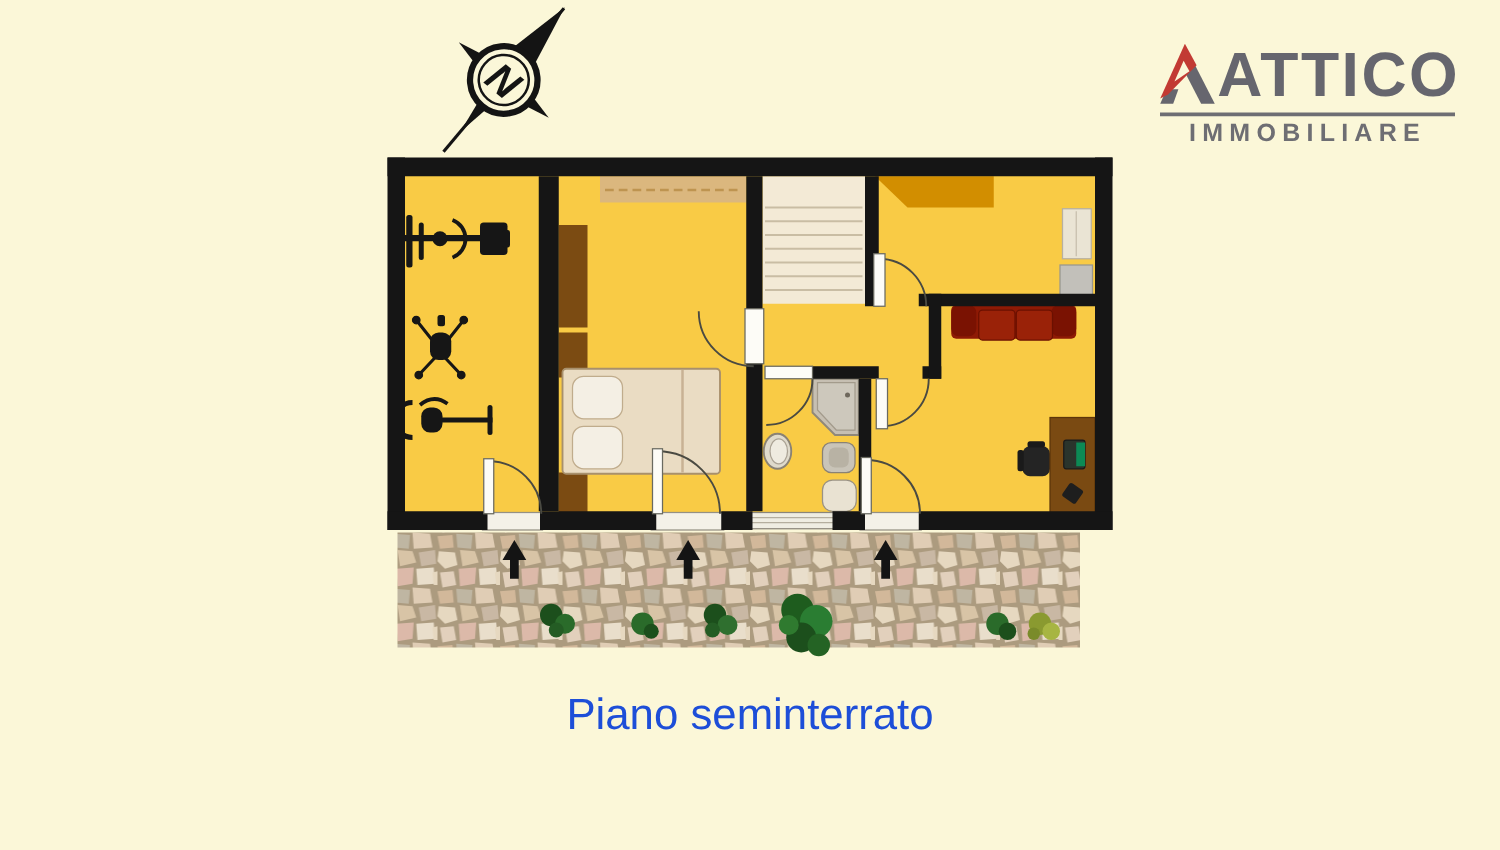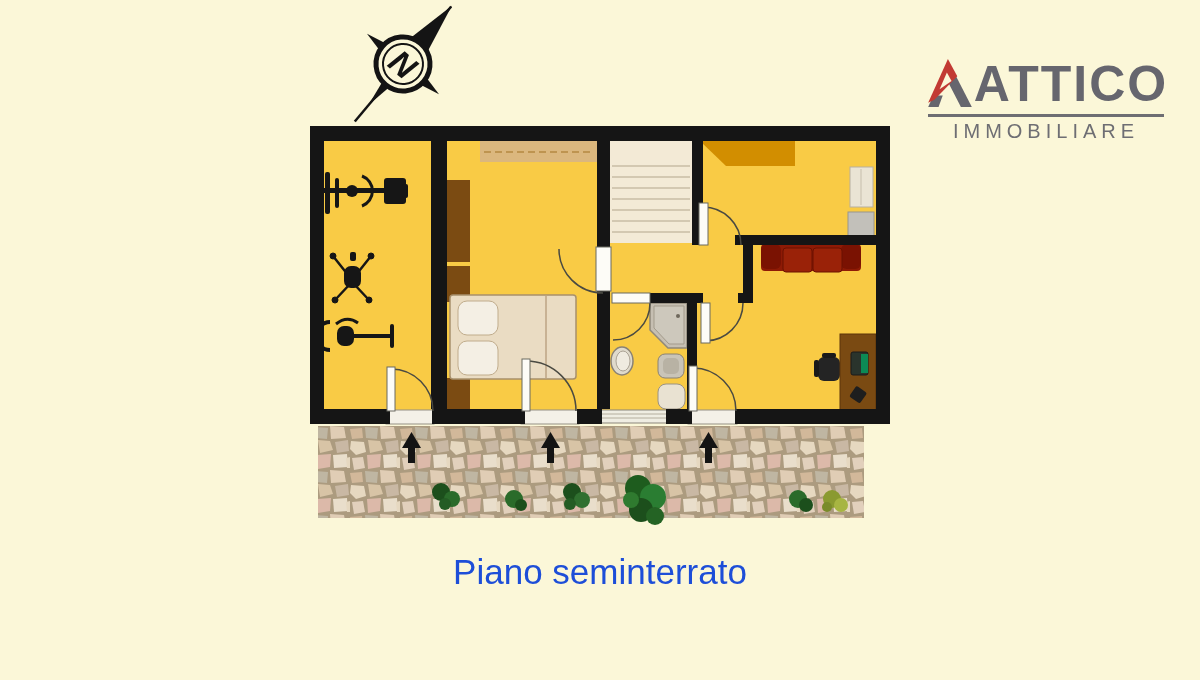--- a/index.html
+++ b/index.html
@@ -1,26 +1,26 @@
 <!DOCTYPE html>
 <html><head>
 <meta charset="utf-8">
 <style>
   html,body{margin:0;padding:0;}
   body{width:1200px;height:680px;overflow:hidden;position:relative;
        font-family:"Liberation Sans", sans-serif;}
   .stage{position:absolute;inset:0;width:1200px;height:680px;background:#FBF7D8;}
   svg.scene{position:absolute;left:0;top:0;}
   .logo{position:absolute;left:926px;top:30px;width:240px;text-align:center;}
-  .logo-row{display:flex;align-items:flex-end;justify-content:center;height:56px;margin-top:24px;}
+  .logo-row{display:flex;align-items:flex-end;justify-content:center;height:56px;}
   .logo-a{width:52px;height:54px;flex:0 0 auto;margin-right:-2px;}
   .logo-title{font-size:50px;font-weight:700;color:#66666E;letter-spacing:2px;
               line-height:52px;}
   .logo-rule{height:3px;background:#6E6E73;margin:4px 2px 3px 2px;}
-  .logo-sub{font-size:20px;font-weight:400;color:#6E6E73;letter-spacing:5px;}
+  .logo-sub{font-size:20px;font-weight:700;color:#6E6E73;letter-spacing:5px;}
   .caption{position:absolute;left:0;top:552px;width:1200px;text-align:center;
            font-size:35px;color:#1d4ed8;}
 </style>
 </head>
 <body>
 
 <div class="stage">
 
 <svg class="scene" width="1200" height="680" viewBox="0 0 1200 680">
   <defs>

